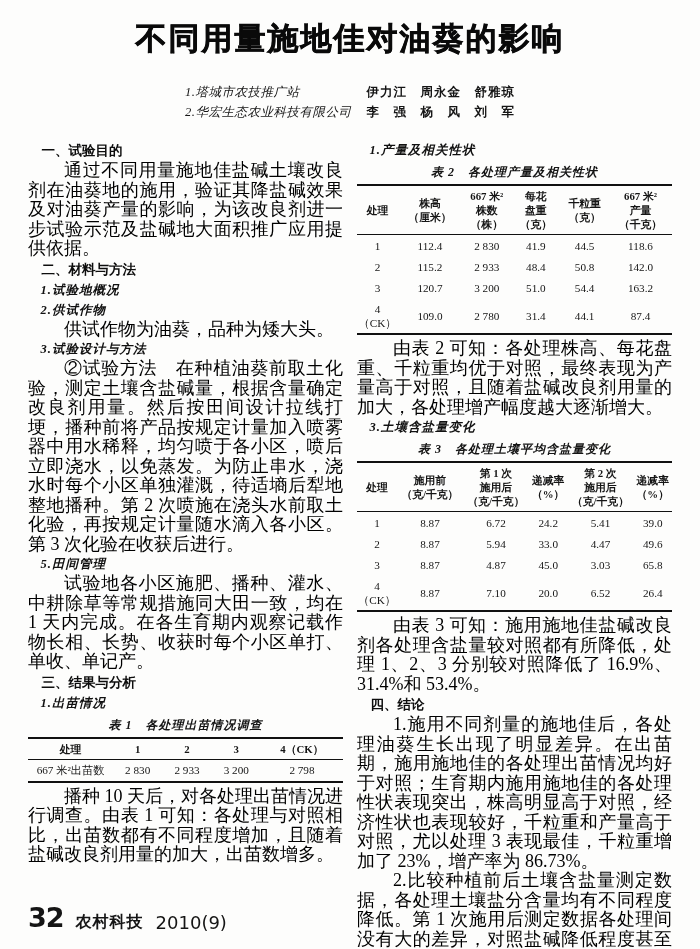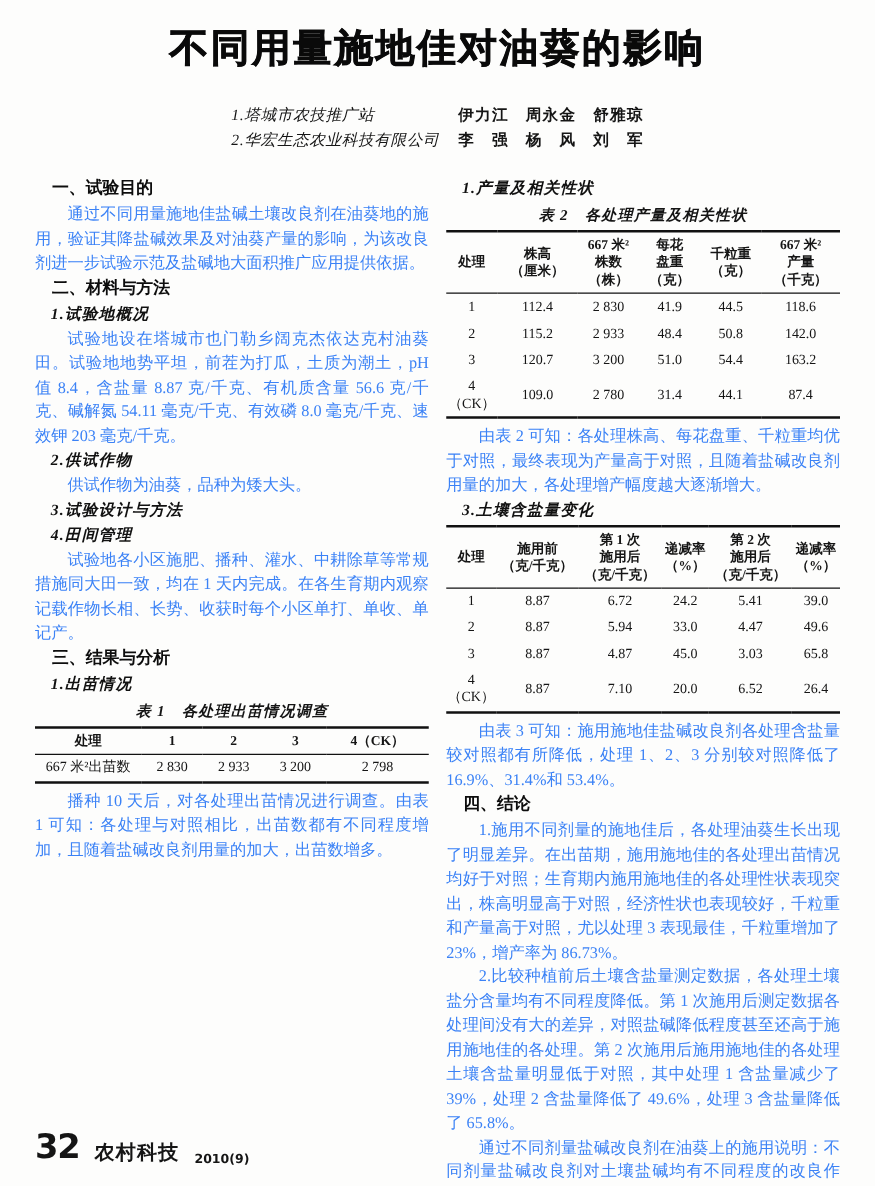--- a/index.html
+++ b/index.html
@@ -39,25 +39,25 @@
   .affiliation { font-style: italic; letter-spacing: 0.5px; }
   .names { font-family: "DejaVu Sans", sans-serif; font-weight: 700; letter-spacing: 1px; }
   
   .columns {
     display: flex;
     gap: 14px;
     margin-top: 18px;
   }
   .col { flex: 1 1 0; min-width: 0; }
   .col p {
-    font-size: 13px;
+    font-size: 18px;
     line-height: 19.5px;
     text-align: justify;
     text-indent: 2em;
-    color: #3b82f6;
+    color: #000000;
   }
   .h-major {
     font-family: "DejaVu Sans", "Liberation Sans", sans-serif;
     font-weight: 800;
     font-size: 13.5px;
     line-height: 21px;
     padding-left: 1em;
     color: #0d0d0d;
   }
   .h-minor {
@@ -103,21 +103,21 @@
   .t3 th:first-child, .t3 td:first-child { width: 12%; }
   
   .footer {
     position: absolute;
     left: 28px; bottom: 16px;
     display: flex; align-items: flex-end; gap: 12px;
     font-family: "DejaVu Sans", "Liberation Sans", sans-serif;
   }
   .pagenum { font-size: 27px; font-weight: 900; letter-spacing: -1px; }
   .journal { font-size: 16px; font-weight: 900; letter-spacing: 1px; margin-top: 20px; }
-  .issue   { font-size: 10px; font-weight: 700; }
+  .issue   { font-size: 18px; font-weight: 400; }
   .mt2 { margin-top: 2px; }
 </style>
 </head>
 <body>
 
 <div class="page">
 
   <div class="title">不同用量施地佳对油葵的影响</div>
 
   <div class="authors">
@@ -132,28 +132,28 @@
   </div>
 
   <div class="columns">
 
     <div class="col">
       <div class="h-major">一、试验目的</div>
       <p>通过不同用量施地佳盐碱土壤改良剂在油葵地的施用，验证其降盐碱效果及对油葵产量的影响，为该改良剂进一步试验示范及盐碱地大面积推广应用提供依据。</p>
 
       <div class="h-major">二、材料与方法</div>
       <div class="h-minor">1.试验地概况</div>
-      <p>试验地设在塔城市也门勒乡阔克杰依达克村油葵田。试验地地势平坦，前茬为打瓜，土质为潮土，pH 值 8.4，含盐量 8.87 克/千克、有机质含量 56.6 克/千克、碱解氮 54.11 毫克/千克、有效磷 8.0 毫克/千克、速效钾 203 毫克/千克。</p>
 
       <div class="h-minor">2.供试作物</div>
       <p>供试作物为油葵，品种为矮大头。</p>
 
       <div class="h-minor">3.试验设计与方法</div>
-
-      <div class="h-minor">4.田间管理</div>
+      <p>②试验方法　在种植油葵前取土化验，测定土壤含盐碱量，根据含量确定改良剂用量。然后按田间设计拉线打埂，播种前将产品按规定计量加入喷雾器中用水稀释，均匀喷于各小区，喷后立即浇水，以免蒸发。为防止串水，浇水时每个小区单独灌溉，待适墒后犁地整地播种。第 2 次喷施在浇头水前取土化验，再按规定计量随水滴入各小区。第 3 次化验在收获后进行。</p>
+
+      <div class="h-minor">5.田间管理</div>
       <p>试验地各小区施肥、播种、灌水、中耕除草等常规措施同大田一致，均在 1 天内完成。在各生育期内观察记载作物长相、长势、收获时每个小区单打、单收、单记产。</p>
 
       <div class="h-major">三、结果与分析</div>
       <div class="h-minor">1.出苗情况</div>
 
       <div class="tcaption">表 1　各处理出苗情况调查</div>
       <table class="t1">
         <thead>
           <tr>
             <th>处理</th>
@@ -233,20 +233,21 @@
             <td>44.1</td>
             <td>87.4</td>
           </tr>
         </tbody>
       </table>
 
       <p>由表 2 可知：各处理株高、每花盘重、千粒重均优于对照，最终表现为产量高于对照，且随着盐碱改良剂用量的加大，各处理增产幅度越大逐渐增大。</p>
 
       <div class="h-minor">3.土壤含盐量变化</div>
 
+      <div class="tcaption">表 3　各处理土壤平均含盐量变化</div>
       <table class="t3">
         <thead>
           <tr>
             <th>处理</th>
             <th>施用前
 （克/千克）</th>
             <th>第 1 次
 施用后
 （克/千克）</th>
             <th>递减率

